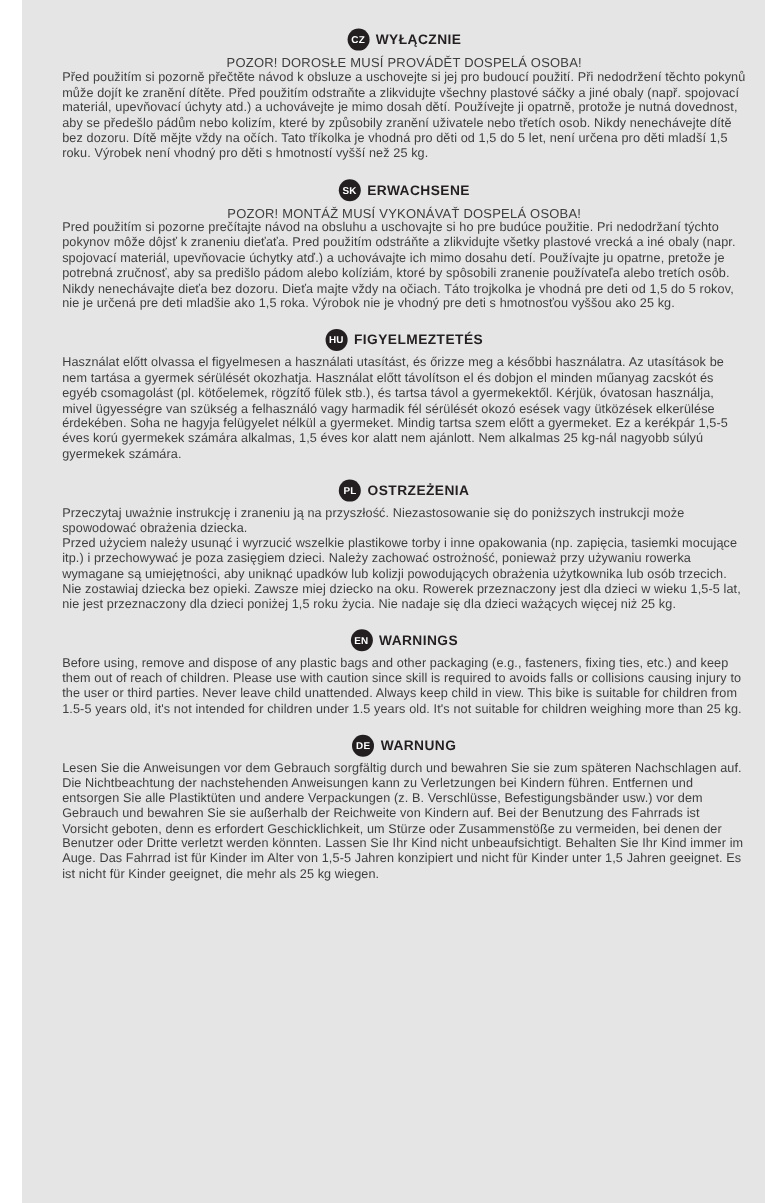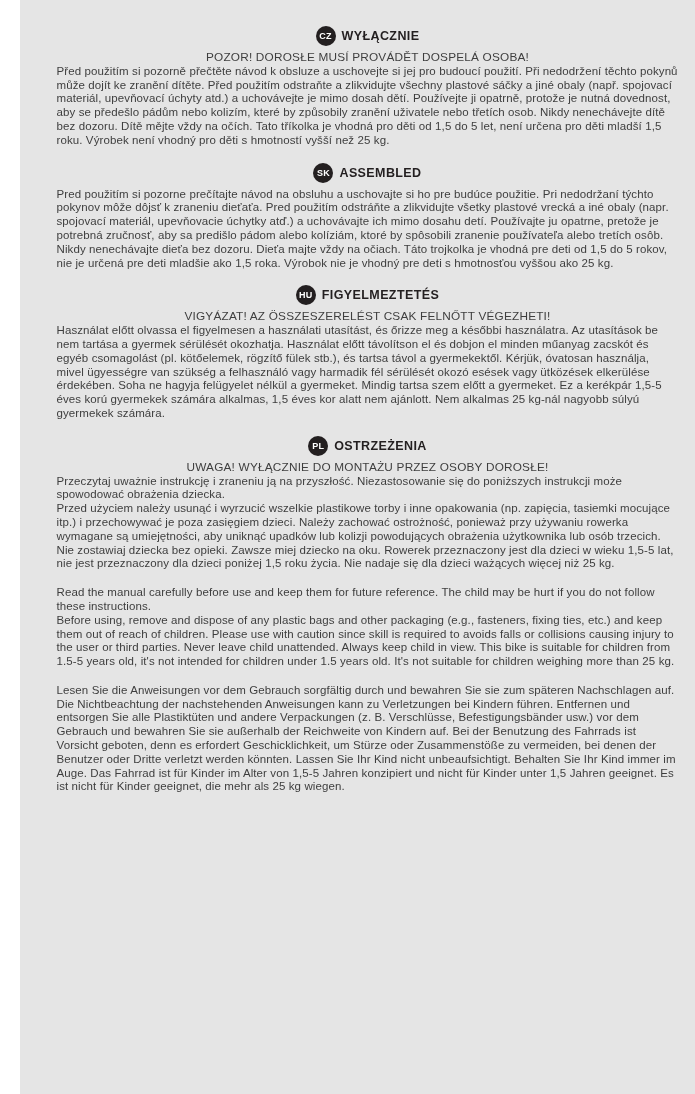--- a/index.html
+++ b/index.html
@@ -75,46 +75,52 @@
       <span class="badge">CZ</span>
       <span class="head-label">WYŁĄCZNIE</span>
     </div>
     <p class="title">POZOR! DOROSŁE MUSÍ PROVÁDĚT DOSPELÁ OSOBA!</p>
     <p class="body-par">Před použitím si pozorně přečtěte návod k obsluze a uschovejte si jej pro budoucí použití. Při nedodržení těchto pokynů může dojít ke zranění dítěte. Před použitím odstraňte a zlikvidujte všechny plastové sáčky a jiné obaly (např. spojovací materiál, upevňovací úchyty atd.) a uchovávejte je mimo dosah dětí. Používejte ji opatrně, protože je nutná dovednost, aby se předešlo pádům nebo kolizím, které by způsobily zranění uživatele nebo třetích osob. Nikdy nenechávejte dítě bez dozoru. Dítě mějte vždy na očích. Tato tříkolka je vhodná pro děti od 1,5 do 5 let, není určena pro děti mladší 1,5 roku. Výrobek není vhodný pro děti s hmotností vyšší než 25 kg.</p>
   </section>
 
   <section class="warn">
     <div class="head">
       <span class="badge">SK</span>
-      <span class="head-label">ASSEMBLED</span>
+      <span class="head-label">ERWACHSENE</span>
     </div>
+    <p class="title">POZOR! MONTÁŽ MUSÍ VYKONÁVAŤ DOSPELÁ OSOBA!</p>
     <p class="body-par">Pred použitím si pozorne prečítajte návod na obsluhu a uschovajte si ho pre budúce použitie. Pri nedodržaní týchto pokynov môže dôjsť k zraneniu dieťaťa. Pred použitím odstráňte a zlikvidujte všetky plastové vrecká a iné obaly (napr. spojovací materiál, upevňovacie úchytky atď.) a uchovávajte ich mimo dosahu detí. Používajte ju opatrne, pretože je potrebná zručnosť, aby sa predišlo pádom alebo kolíziám, ktoré by spôsobili zranenie používateľa alebo tretích osôb. Nikdy nenechávajte dieťa bez dozoru. Dieťa majte vždy na očiach. Táto trojkolka je vhodná pre deti od 1,5 do 5 rokov, nie je určená pre deti mladšie ako 1,5 roka. Výrobok nie je vhodný pre deti s hmotnosťou vyššou ako 25 kg.</p>
   </section>
 
   <section class="warn">
     <div class="head">
       <span class="badge">HU</span>
       <span class="head-label">FIGYELMEZTETÉS</span>
     </div>
-    <p class="title">VIGYÁZAT! AZ ÖSSZESZERELÉST CSAK FELNŐTT VÉGEZHETI!</p>
     <p class="body-par">Használat előtt olvassa el figyelmesen a használati utasítást, és őrizze meg a későbbi használatra. Az utasítások be nem tartása a gyermek sérülését okozhatja. Használat előtt távolítson el és dobjon el minden műanyag zacskót és egyéb csomagolást (pl. kötőelemek, rögzítő fülek stb.), és tartsa távol a gyermekektől. Kérjük, óvatosan használja, mivel ügyességre van szükség a felhasználó vagy harmadik fél sérülését okozó esések vagy ütközések elkerülése érdekében. Soha ne hagyja felügyelet nélkül a gyermeket. Mindig tartsa szem előtt a gyermeket. Ez a kerékpár 1,5-5 éves korú gyermekek számára alkalmas, 1,5 éves kor alatt nem ajánlott. Nem alkalmas 25 kg-nál nagyobb súlyú gyermekek számára.</p>
   </section>
 
   <section class="warn">
     <div class="head">
       <span class="badge">PL</span>
       <span class="head-label">OSTRZEŻENIA</span>
     </div>
-    <p class="title">UWAGA! WYŁĄCZNIE DO MONTAŻU PRZEZ OSOBY DOROSŁE!</p>
     <p class="body-par">Przeczytaj uważnie instrukcję i zraneniu ją na przyszłość. Niezastosowanie się do poniższych instrukcji może spowodować obrażenia dziecka.</p>
     <p class="body-par">Przed użyciem należy usunąć i wyrzucić wszelkie plastikowe torby i inne opakowania (np. zapięcia, tasiemki mocujące itp.) i przechowywać je poza zasięgiem dzieci. Należy zachować ostrożność, ponieważ przy używaniu rowerka wymagane są umiejętności, aby uniknąć upadków lub kolizji powodujących obrażenia użytkownika lub osób trzecich. Nie zostawiaj dziecka bez opieki. Zawsze miej dziecko na oku. Rowerek przeznaczony jest dla dzieci w wieku 1,5-5 lat, nie jest przeznaczony dla dzieci poniżej 1,5 roku życia. Nie nadaje się dla dzieci ważących więcej niż 25 kg.</p>
   </section>
 
   <section class="warn">
-    <p class="body-par">Read the manual carefully before use and keep them for future reference. The child may be hurt if you do not follow these instructions.</p>
+    <div class="head">
+      <span class="badge">EN</span>
+      <span class="head-label">WARNINGS</span>
+    </div>
     <p class="body-par">Before using, remove and dispose of any plastic bags and other packaging (e.g., fasteners, fixing ties, etc.) and keep them out of reach of children. Please use with caution since skill is required to avoids falls or collisions causing injury to the user or third parties. Never leave child unattended. Always keep child in view. This bike is suitable for children from 1.5-5 years old, it's not intended for children under 1.5 years old. It's not suitable for children weighing more than 25 kg.</p>
   </section>
 
   <section class="warn">
+    <div class="head">
+      <span class="badge">DE</span>
+      <span class="head-label">WARNUNG</span>
+    </div>
     <p class="body-par">Lesen Sie die Anweisungen vor dem Gebrauch sorgfältig durch und bewahren Sie sie zum späteren Nachschlagen auf. Die Nichtbeachtung der nachstehenden Anweisungen kann zu Verletzungen bei Kindern führen. Entfernen und entsorgen Sie alle Plastiktüten und andere Verpackungen (z. B. Verschlüsse, Befestigungsbänder usw.) vor dem Gebrauch und bewahren Sie sie außerhalb der Reichweite von Kindern auf. Bei der Benutzung des Fahrrads ist Vorsicht geboten, denn es erfordert Geschicklichkeit, um Stürze oder Zusammenstöße zu vermeiden, bei denen der Benutzer oder Dritte verletzt werden könnten. Lassen Sie Ihr Kind nicht unbeaufsichtigt. Behalten Sie Ihr Kind immer im Auge. Das Fahrrad ist für Kinder im Alter von 1,5-5 Jahren konzipiert und nicht für Kinder unter 1,5 Jahren geeignet. Es ist nicht für Kinder geeignet, die mehr als 25 kg wiegen.</p>
   </section>
 
 </div>
 
 </body></html>

